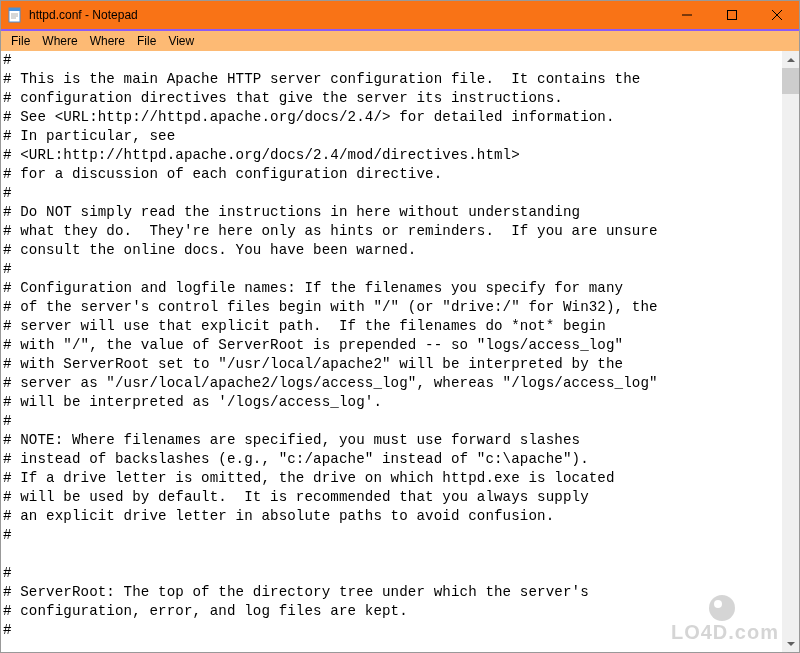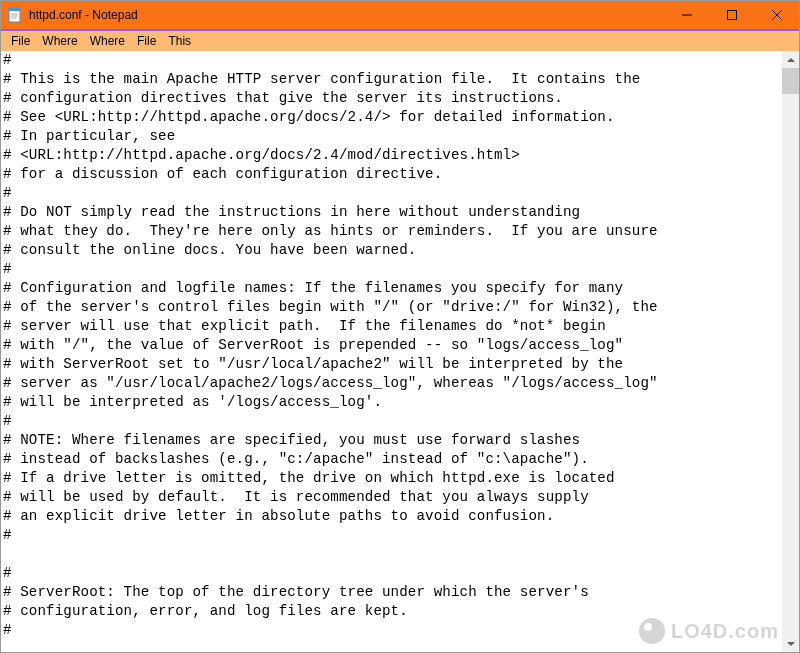--- a/index.html
+++ b/index.html
@@ -109,20 +109,21 @@
       cursor: pointer;
     }
     .watermark {
       position: absolute;
       right: 20px;
       bottom: 8px;
       display: flex;
       align-items: center;
       opacity: 0.35;
       pointer-events: none;
+      flex-direction: column;
     }
     .watermark-dot {
       width: 26px;
       height: 26px;
       border-radius: 50%;
       background: #888;
       margin-right: 6px;
       position: relative;
     }
     .watermark-dot::after {
@@ -175,21 +176,21 @@
         </svg>
     </div>
   </div>
 </div>
 
 <div class="menubar">
   <span class="menu-item">File</span>
   <span class="menu-item">Where</span>
   <span class="menu-item">Where</span>
   <span class="menu-item">File</span>
-  <span class="menu-item">This</span>
+  <span class="menu-item">View</span>
 </div>
 
 <div class="content-area">
   <div class="text-content">#
 # This is the main Apache HTTP server configuration file.  It contains the
 # configuration directives that give the server its instructions.
 # See &lt;URL:http://httpd.apache.org/docs/2.4/&gt; for detailed information.
 # In particular, see
 # &lt;URL:http://httpd.apache.org/docs/2.4/mod/directives.html&gt;
 # for a discussion of each configuration directive.

